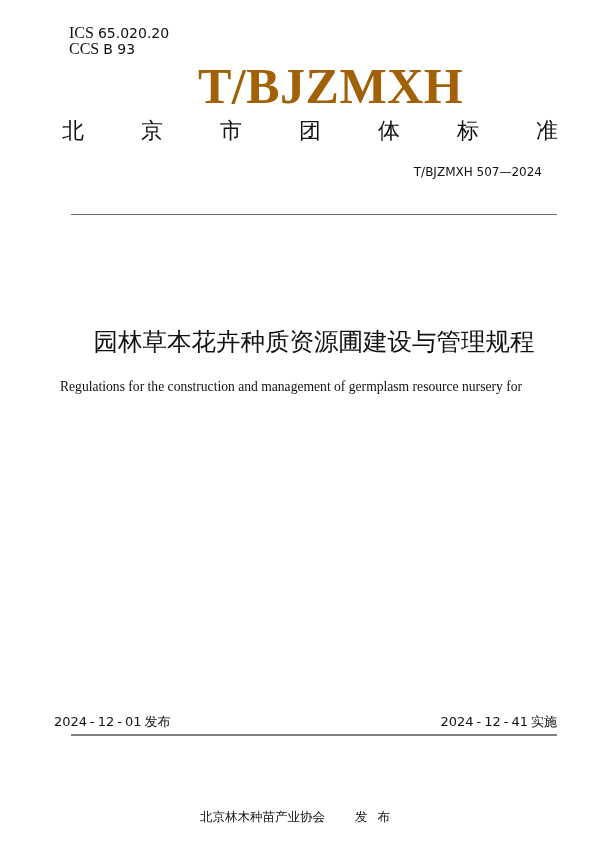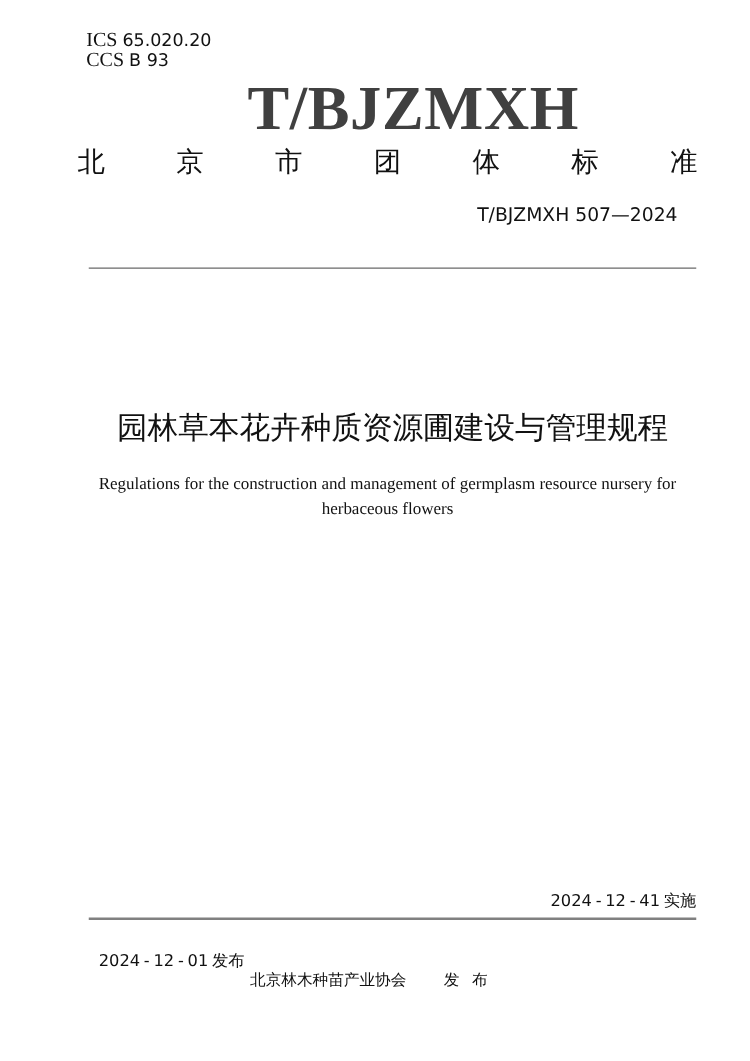--- a/index.html
+++ b/index.html
@@ -38,38 +38,38 @@
     .big-code {
       left: 198px;
       top: 59px;
       width: 330px;
       font-family: "Liberation Serif", serif;
       font-weight: bold;
       font-size: 50px;
       line-height: 54px;
       letter-spacing: 0.5px;
       white-space: nowrap;
-      color: #404040;
+      color: #a16207;
     }
 
     .std-type {
       left: 62px;
       top: 117px;
       width: 496px;
       display: flex;
       justify-content: space-between;
       font-size: 22px;
       line-height: 28px;
     }
     .std-type span { display: inline-block; }
 
     .std-number {
       right: 58px;
       top: 164px;
-      font-size: 15px;
+      font-size: 12px;
       line-height: 16px;
       white-space: nowrap;
       margin-left: 36px;
     }
 
     .rule {
       height: 1px;
       background: #6a6a6a;
     }
     #rule-top { left: 71px; width: 486px; top: 214px; }
@@ -82,41 +82,40 @@
       text-align: center;
       font-size: 24.5px;
       line-height: 32px;
       white-space: nowrap;
     }
 
     .title-en {
       left: 60px;
       width: 500px;
       top: 377px;
-      text-align: center;
       font-family: "Liberation Serif", serif;
       font-size: 13.6px;
       line-height: 20px;
     }
 
     .date {
       top: 713px;
       font-size: 13px;
       line-height: 18px;
       white-space: nowrap;
     }
-    #date-issue { left: 79px; margin-top: 48px; }
+    #date-issue { left: 54px; }
     #date-impl { right: 43px; }
     .date .sep { margin: 0 3px; }
     .date .lbl { margin-left: 3px; }
 
     .publisher {
       left: 0;
       width: 600px;
-      top: 775px;
+      top: 808px;
       text-align: center;
       font-size: 12.5px;
       line-height: 18px;
       white-space: nowrap;
     }
     .publisher .act {
       margin-left: 30px;
       letter-spacing: 10px;
     }
   </style>
@@ -143,21 +142,20 @@
 </div>
 
 <div class="abs std-number">T/BJZMXH 507—2024</div>
 
 <div class="abs rule" id="rule-top"></div>
 
 <div class="abs title-cn">园林草本花卉种质资源圃建设与管理规程</div>
 
 <div class="abs title-en">
   <div>Regulations for the construction and management of germplasm resource nursery for</div>
-  <div>herbaceous flowers</div>
 </div>
 
 <div class="abs date" id="date-issue">
   <span>2024</span><span class="sep">-</span><span>12</span><span class="sep">-</span><span>01</span><span class="lbl">发布</span>
 </div>
 
 <div class="abs date" id="date-impl">
   <span>2024</span><span class="sep">-</span><span>12</span><span class="sep">-</span><span>41</span><span class="lbl">实施</span>
 </div>
 

